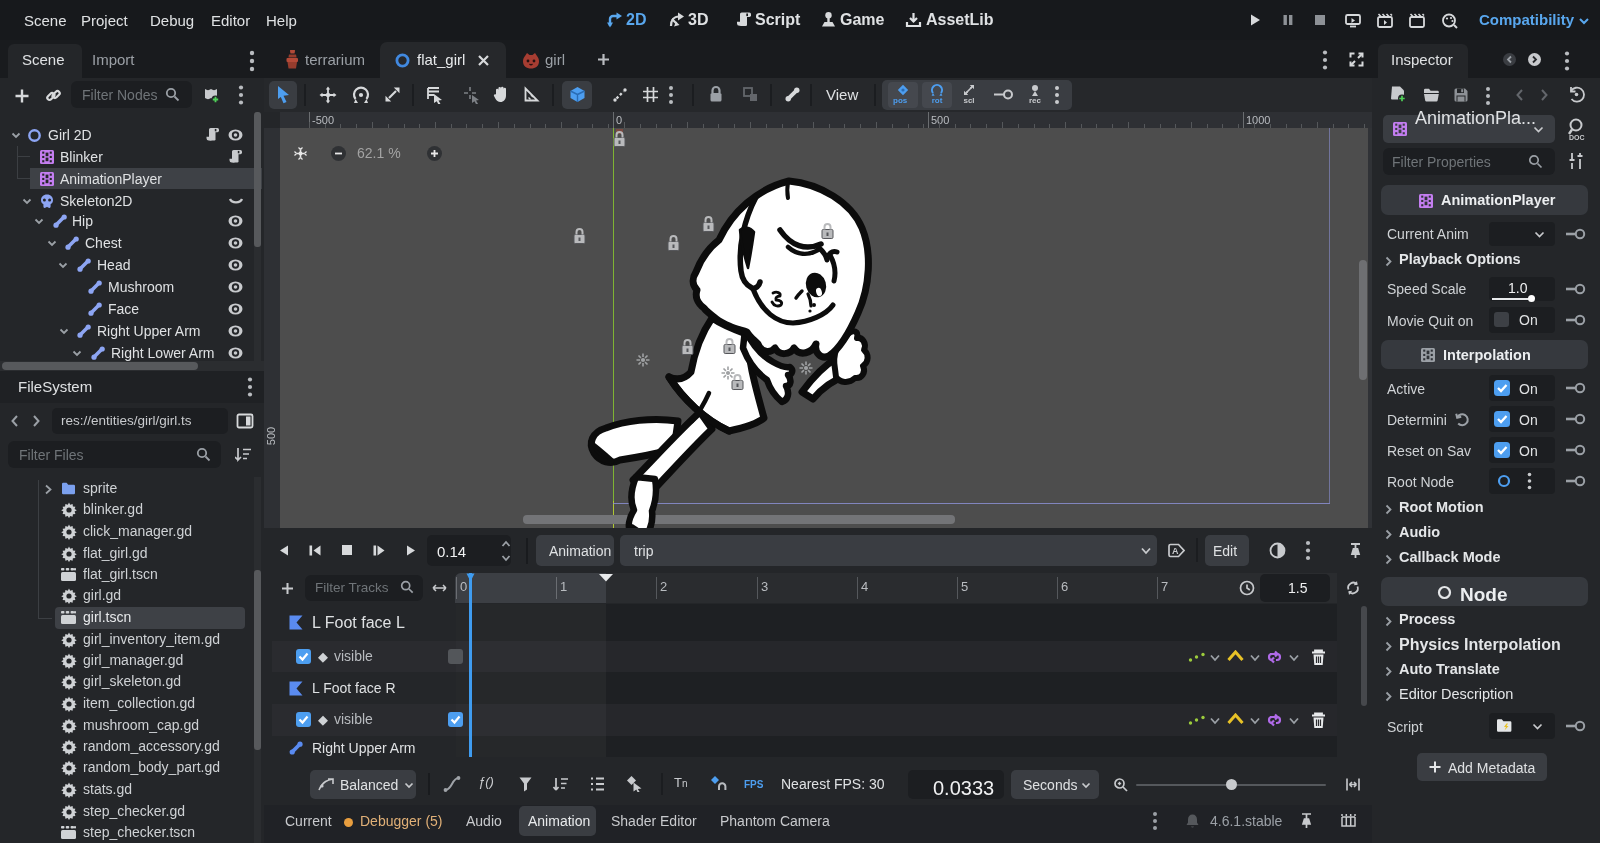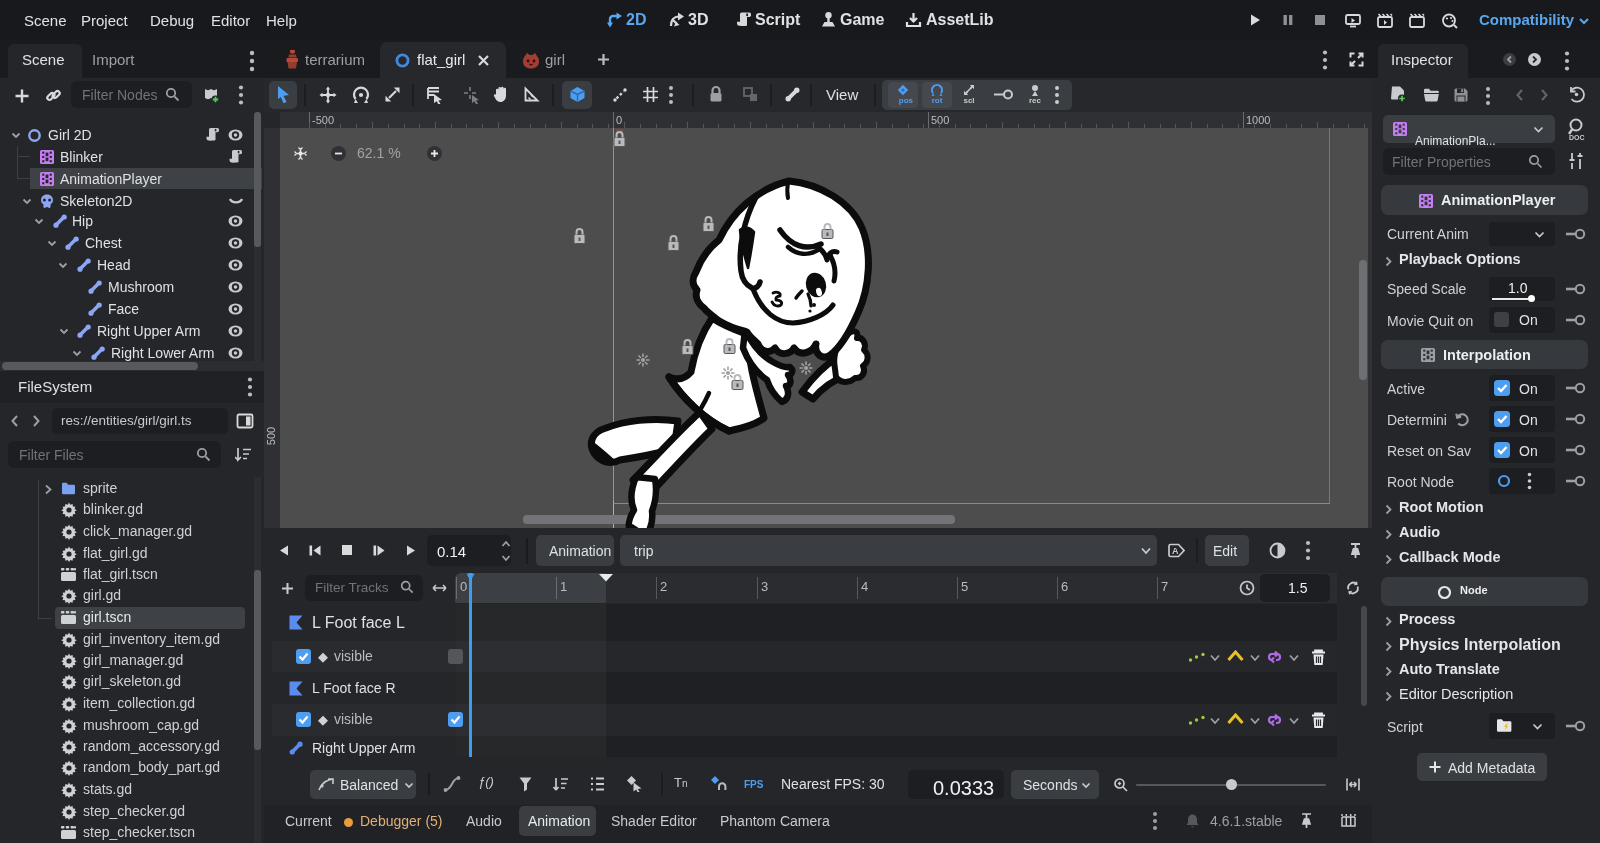--- a/index.html
+++ b/index.html
@@ -580,21 +580,21 @@
     </svg>
 <div class="abs" style="left:810px;top:84px;width:2px;height:22px;background:#1b1d20"></div>
 <div class="abs txt" style="left:826px;top:86px;font-size:15px">View</div>
 <div class="abs" style="left:874px;top:84px;width:2px;height:22px;background:#1b1d20"></div>
 <div class="abs btn" style="left:882px;top:80px;width:190px;height:30px"></div>
 <div class="abs" style="left:888px;top:82px;width:30px;height:26px;background:#45484e;border-radius:4px;"></div>
 <svg class="abs" style="left:897px;top:84px" width="12" height="12" viewBox="0 0 12 12">
       <path d="M6 0.8 L11.2 6 6 11.2 0.8 6 z" fill="#4d9ef0"></path>
       <circle cx="6" cy="6" r="1.6" fill="#2a6cb4"></circle>
     </svg>
-    <div class="abs txt" style="left:893px;top:96px;width:20px;text-align:right;font-size:8px;font-weight:bold;color:#4d9ef0">pos</div>
+    <div class="abs txt" style="left:893px;top:96px;width:20px;text-align:left;font-size:8px;font-weight:bold;color:#4d9ef0">pos</div>
 <div class="abs" style="left:922px;top:82px;width:30px;height:26px;background:#45484e;border-radius:4px;"></div>
 <svg class="abs" style="left:931px;top:84px" width="12" height="12" viewBox="0 0 12 12">
       <path d="M2 9 A5 5 0 1 1 10 9" stroke="#4d9ef0" stroke-width="2" fill="none"></path>
       <path d="M2 9 l-1.4 2.8 h3 z M10 9 l1.4 2.8 h-3 z" fill="#4d9ef0"></path>
     </svg>
     <div class="abs txt" style="left:927px;top:96px;width:20px;text-align:center;font-size:8px;font-weight:bold;color:#4d9ef0">rot</div>
 <svg class="abs" style="left:963px;top:84px" width="12" height="12" viewBox="0 0 12 12">
       <path d="M3 9 L9 3" stroke="#c8cacd" stroke-width="1.6"></path>
       <path d="M6.8 1 h4.2 v4.2 l-1.6-1.6 -1.4 1.4 -1.2-1.2 1.4-1.4 z M5.2 11 H1 V6.8 l1.6 1.6 1.4-1.4 1.2 1.2 -1.4 1.4 z" fill="#c8cacd"></path>
     </svg>
@@ -1142,21 +1142,21 @@
         <rect x="3.2" y="2.6" width="2.1" height="2.1"></rect>
         <rect x="3.2" y="6.9" width="2.1" height="2.1"></rect>
         <rect x="3.2" y="11.2" width="2.1" height="2.1"></rect>
         <rect x="10.7" y="2.6" width="2.1" height="2.1"></rect>
         <rect x="10.7" y="6.9" width="2.1" height="2.1"></rect>
         <rect x="10.7" y="11.2" width="2.1" height="2.1"></rect>
         <rect x="6.6" y="3.6" width="2.8" height="3.6"></rect>
         <rect x="6.6" y="8.6" width="2.8" height="3.6"></rect>
       </g>
     </svg>
-<div class="abs txt" style="left:1415px;top:134px;font-size:12px">AnimationPla...</div>
+<div class="abs txt" style="left:1415px;top:108px;font-size:18px">AnimationPla...</div>
 <svg class="abs" style="left:1533px;top:126px" width="11" height="8" viewBox="0 0 11 8">
       <path d="M1.5 1.5 L5.5 5.5 9.5 1.5" stroke="#c8cacd" stroke-width="1.7" fill="none"></path>
     </svg>
 <svg class="abs" style="left:1566px;top:117px" width="20" height="24" viewBox="0 0 20 24">
       <circle cx="10" cy="8" r="5.5" fill="none" stroke="#c8cacd" stroke-width="2"></circle>
       <path d="M6 12.5 L3 17" stroke="#c8cacd" stroke-width="2.4"></path>
       <text x="3" y="22.5" font-size="7" font-weight="bold" fill="#c8cacd" font-family="Liberation Sans">DOC</text>
     </svg>
 <div class="abs input" style="left:1383px;top:148px;width:172px;height:27px"></div>
 <div class="abs txt faint" style="left:1392px;top:154px;font-size:14px">Filter Properties</div>
@@ -1288,21 +1288,21 @@
     </svg>
     <div class="abs txt" style="left:1399px;top:524px;font-size:14.5px;font-weight:bold;color:#e4e6e8">Audio</div>
 <svg class="abs" style="left:1385px;top:554px" width="7" height="11" viewBox="0 0 7 11">
       <path d="M1.5 1.5 L5.5 5.5 1.5 9.5" stroke="#9ba0a6" stroke-width="1.8" fill="none"></path>
     </svg>
     <div class="abs txt" style="left:1399px;top:549px;font-size:14.5px;font-weight:bold;color:#e4e6e8">Callback Mode</div>
 <div class="abs" style="left:1381px;top:577px;width:207px;height:29px;background:#36393e;border-radius:7px"></div>
 <svg class="abs" style="left:1437px;top:585px" width="15" height="15" viewBox="0 0 15 15">
       <circle cx="7.5" cy="7.5" r="5.5" fill="none" stroke="#e4e6e8" stroke-width="2.2"></circle>
     </svg>
-<div class="abs txt" style="left:1460px;top:584px;font-size:11px;font-weight:bold;color:#eceef0">Node</div>
+<div class="abs txt" style="left:1460px;top:584px;font-size:19px;font-weight:bold;color:#eceef0">Node</div>
 <svg class="abs" style="left:1385px;top:616px" width="7" height="11" viewBox="0 0 7 11">
       <path d="M1.5 1.5 L5.5 5.5 1.5 9.5" stroke="#9ba0a6" stroke-width="1.8" fill="none"></path>
     </svg>
     <div class="abs txt" style="left:1399px;top:611px;font-size:14.5px;font-weight:bold;color:#e4e6e8">Process</div>
 <svg class="abs" style="left:1385px;top:641px" width="7" height="11" viewBox="0 0 7 11">
       <path d="M1.5 1.5 L5.5 5.5 1.5 9.5" stroke="#9ba0a6" stroke-width="1.8" fill="none"></path>
     </svg>
     <div class="abs txt" style="left:1399px;top:636px;font-size:16px;font-weight:bold;color:#e4e6e8">Physics Interpolation</div>
 <svg class="abs" style="left:1385px;top:666px" width="7" height="11" viewBox="0 0 7 11">
       <path d="M1.5 1.5 L5.5 5.5 1.5 9.5" stroke="#9ba0a6" stroke-width="1.8" fill="none"></path>

